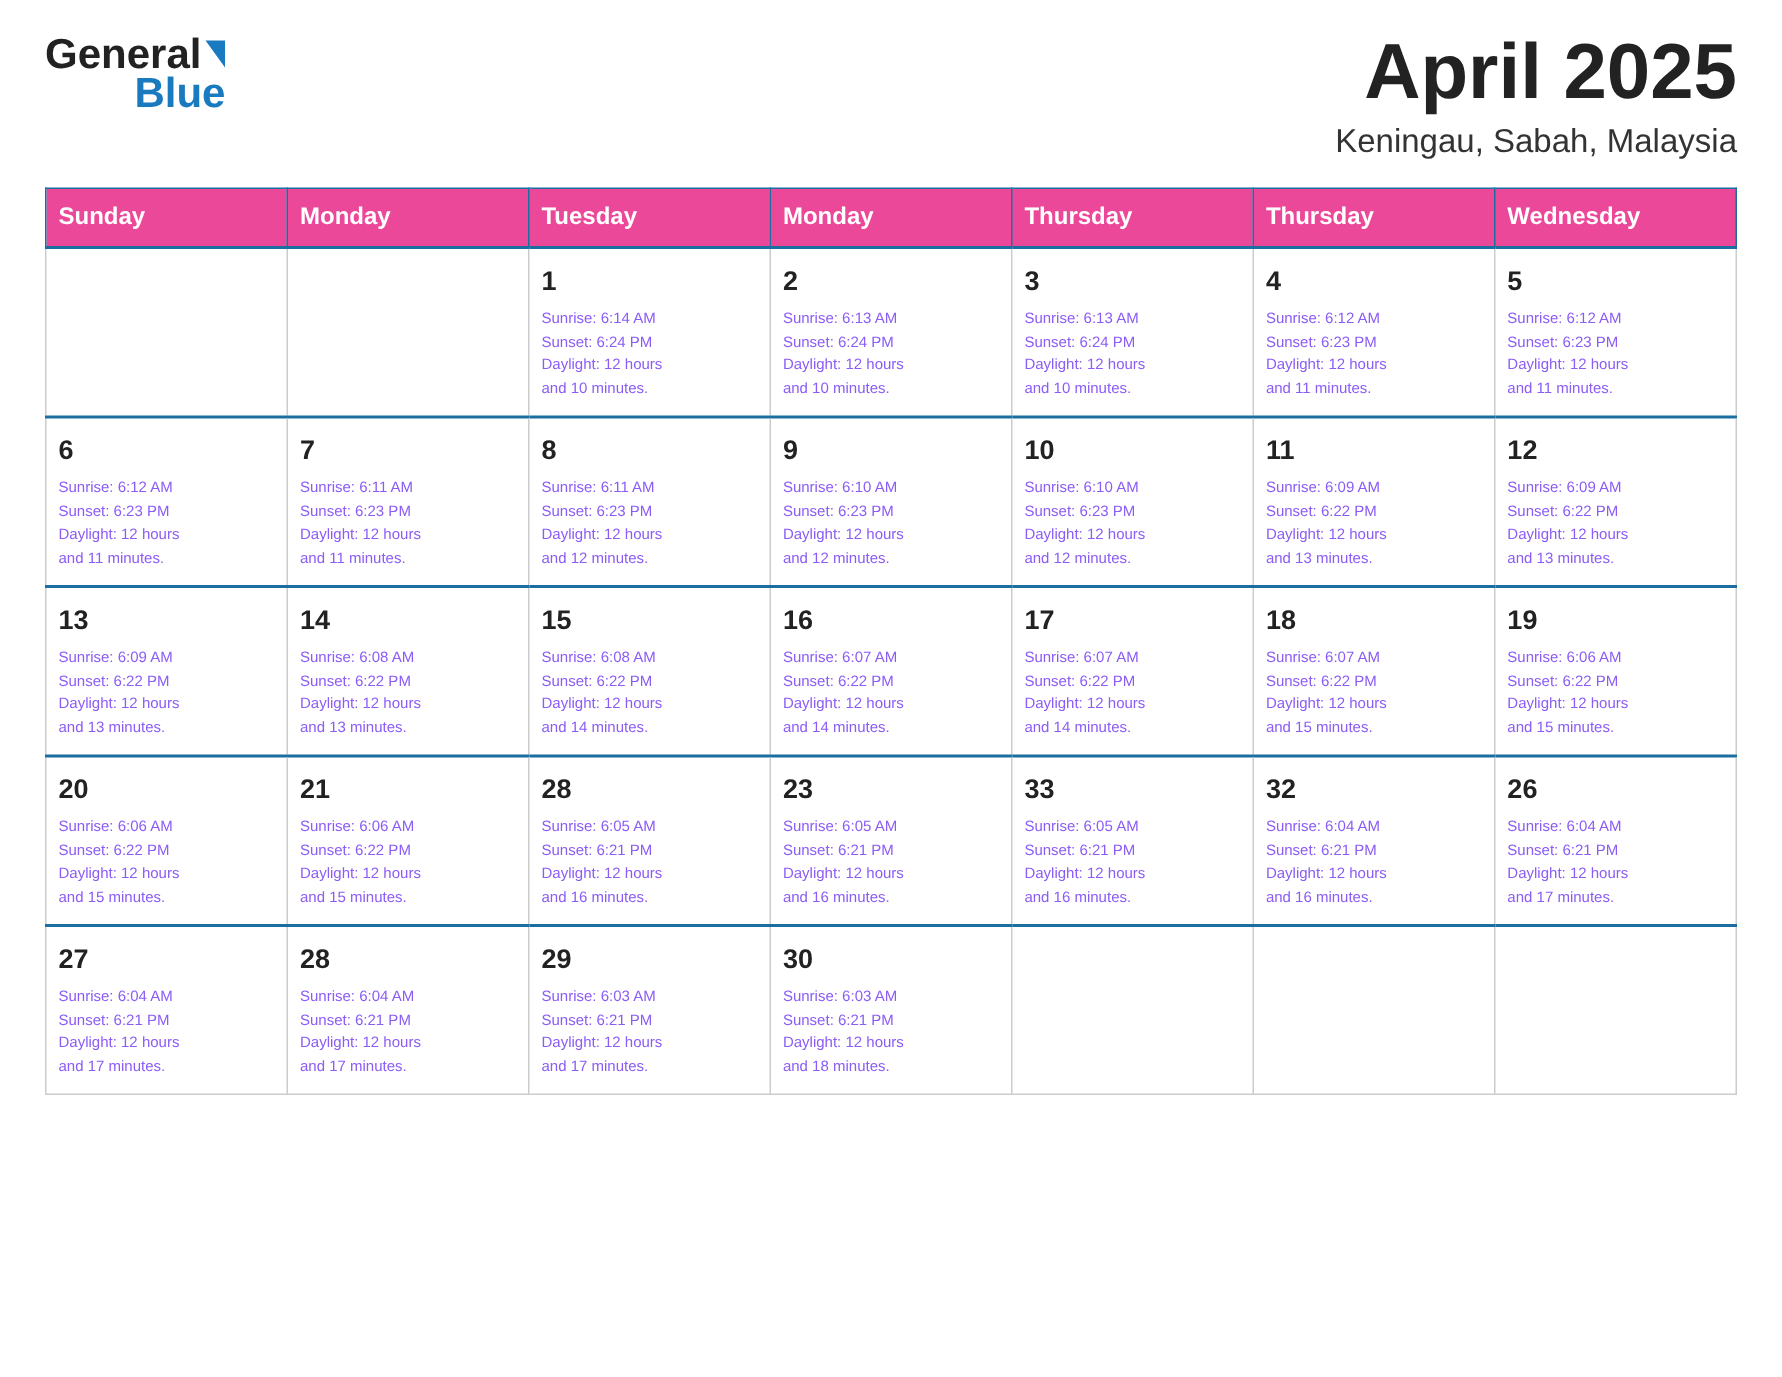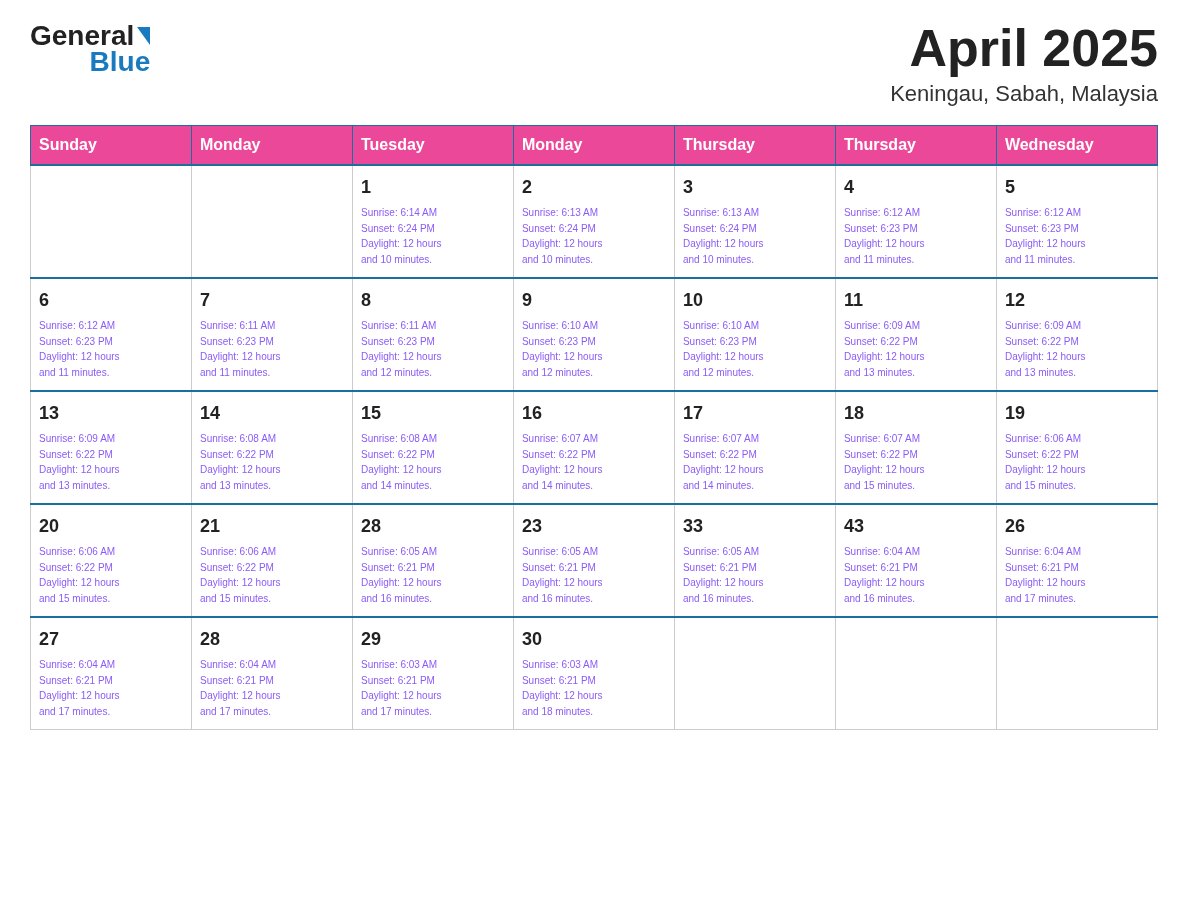--- a/index.html
+++ b/index.html
@@ -237,21 +237,21 @@
         </td>
         <td>
           <span class="day-number">23</span>
           <div class="day-info">Sunrise: 6:05 AM<br>Sunset: 6:21 PM<br>Daylight: 12 hours<br>and 16 minutes.</div>
         </td>
         <td>
           <span class="day-number">33</span>
           <div class="day-info">Sunrise: 6:05 AM<br>Sunset: 6:21 PM<br>Daylight: 12 hours<br>and 16 minutes.</div>
         </td>
         <td>
-          <span class="day-number">43</span>
+          <span class="day-number">32</span>
           <div class="day-info">Sunrise: 6:04 AM<br>Sunset: 6:21 PM<br>Daylight: 12 hours<br>and 16 minutes.</div>
         </td>
         <td>
           <span class="day-number">26</span>
           <div class="day-info">Sunrise: 6:04 AM<br>Sunset: 6:21 PM<br>Daylight: 12 hours<br>and 17 minutes.</div>
         </td>
       </tr>
       <tr>
         <td>
           <span class="day-number">27</span>

